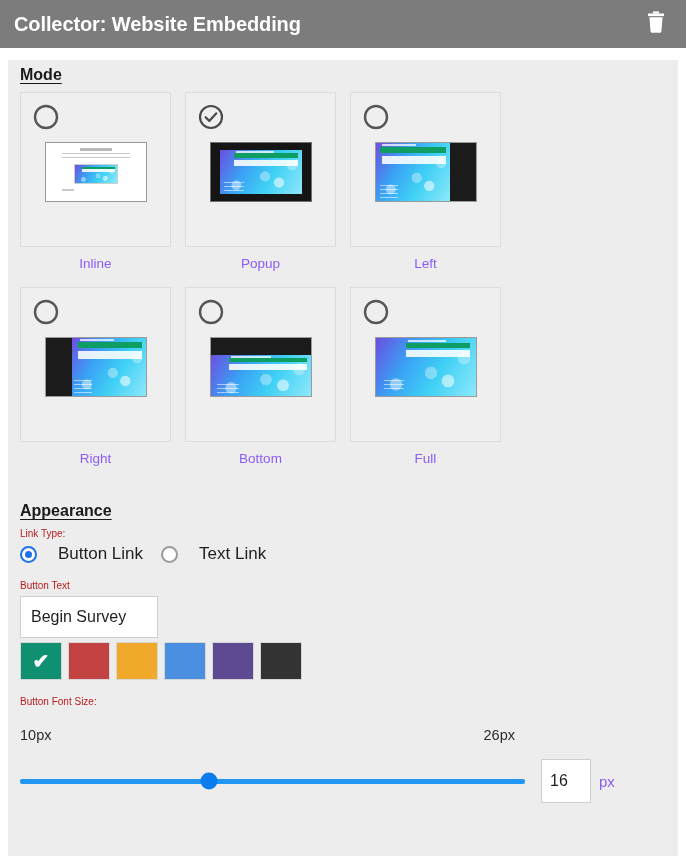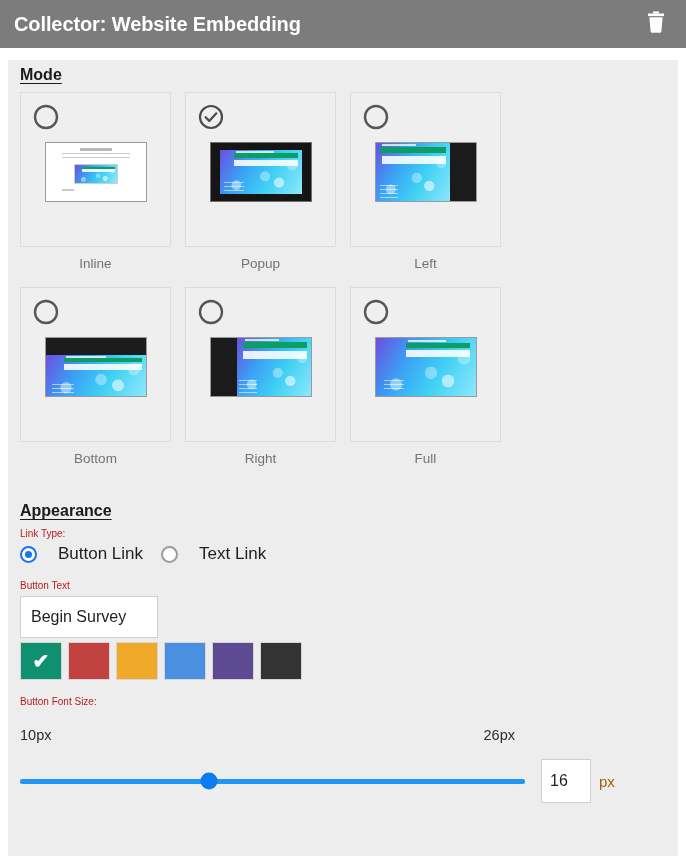--- a/index.html
+++ b/index.html
@@ -86,21 +86,21 @@
   .mode-radio {
     position: absolute;
     left: 12px;
     top: 11px;
     width: 26px;
     height: 26px;
   }
   .mode-label {
     text-align: center;
     font-size: 13.5px;
-    color: #737373;
+    color: #8b5cf6;
     margin-top: 9px;
     margin-bottom: 16px;
   }
   .thumb-holder {
     position: absolute;
     left: 0;
     right: 0;
     top: 49px;
     display: flex;
     justify-content: center;
@@ -314,21 +314,21 @@
     box-sizing: border-box;
     font-size: 16px;
     color: #1f1f1f;
     font-family: "Liberation Sans", sans-serif;
     padding: 0 8px;
     outline: none;
     margin-left: 16px;
   }
   .px-label {
     font-size: 15px;
-    color: #a16207;
+    color: #8b5cf6;
     margin-left: 8px;
   }
 </style>
 </head>
 <body>
 
 <div class="header">
   <div class="header-title">Collector: Website Embedding</div>
   <div class="trash-btn">
     <span>
@@ -420,51 +420,51 @@
 
     <div class="mode-cell">
       <div class="mode-card">
         <span class="mode-radio">
           <svg width="26" height="26" viewBox="0 0 26 26">
                 <circle cx="13" cy="13" r="11" fill="none" stroke="#565656" stroke-width="2.4"></circle>
               </svg>
         </span>
         <div class="thumb-holder">
           <div class="thumb">
-            <div class="survey-bg" style="top:30%;"></div>
-            <div class="survey-bar" style="top:34%;left:18%;right:4%;height:8%;"></div>
-            <div class="survey-title" style="top:31%;left:20%;width:40%;height:3%;"></div>
-            <div class="survey-input" style="top:45%;left:18%;right:4%;height:10%;"></div>
-            <div class="survey-lines" style="bottom:4%;left:6%;width:22%;height:16%;"></div>
-            <div class="dark-block" style="left:0;right:0;top:0;height:30%;"></div>
+            <div class="survey-bg" style="left:26%;"></div>
+            <div class="survey-bar" style="left:32%;right:4%;"></div>
+            <div class="survey-title" style="left:34%;width:34%;"></div>
+            <div class="survey-input" style="left:32%;right:4%;"></div>
+            <div class="survey-lines" style="left:28%;width:18%;"></div>
+            <div class="dark-block" style="left:0;top:0;bottom:0;width:26%;"></div>
           </div>
         </div>
       </div>
-      <div class="mode-label">Bottom</div>
+      <div class="mode-label">Right</div>
     </div>
 
     <div class="mode-cell">
       <div class="mode-card">
         <span class="mode-radio">
           <svg width="26" height="26" viewBox="0 0 26 26">
                 <circle cx="13" cy="13" r="11" fill="none" stroke="#565656" stroke-width="2.4"></circle>
               </svg>
         </span>
         <div class="thumb-holder">
           <div class="thumb">
-            <div class="survey-bg" style="left:26%;"></div>
-            <div class="survey-bar" style="left:32%;right:4%;"></div>
-            <div class="survey-title" style="left:34%;width:34%;"></div>
-            <div class="survey-input" style="left:32%;right:4%;"></div>
-            <div class="survey-lines" style="left:28%;width:18%;"></div>
-            <div class="dark-block" style="left:0;top:0;bottom:0;width:26%;"></div>
+            <div class="survey-bg" style="top:30%;"></div>
+            <div class="survey-bar" style="top:34%;left:18%;right:4%;height:8%;"></div>
+            <div class="survey-title" style="top:31%;left:20%;width:40%;height:3%;"></div>
+            <div class="survey-input" style="top:45%;left:18%;right:4%;height:10%;"></div>
+            <div class="survey-lines" style="bottom:4%;left:6%;width:22%;height:16%;"></div>
+            <div class="dark-block" style="left:0;right:0;top:0;height:30%;"></div>
           </div>
         </div>
       </div>
-      <div class="mode-label">Right</div>
+      <div class="mode-label">Bottom</div>
     </div>
 
     <div class="mode-cell">
       <div class="mode-card">
         <span class="mode-radio">
           <svg width="26" height="26" viewBox="0 0 26 26">
                 <circle cx="13" cy="13" r="11" fill="none" stroke="#565656" stroke-width="2.4"></circle>
               </svg>
         </span>
         <div class="thumb-holder">

